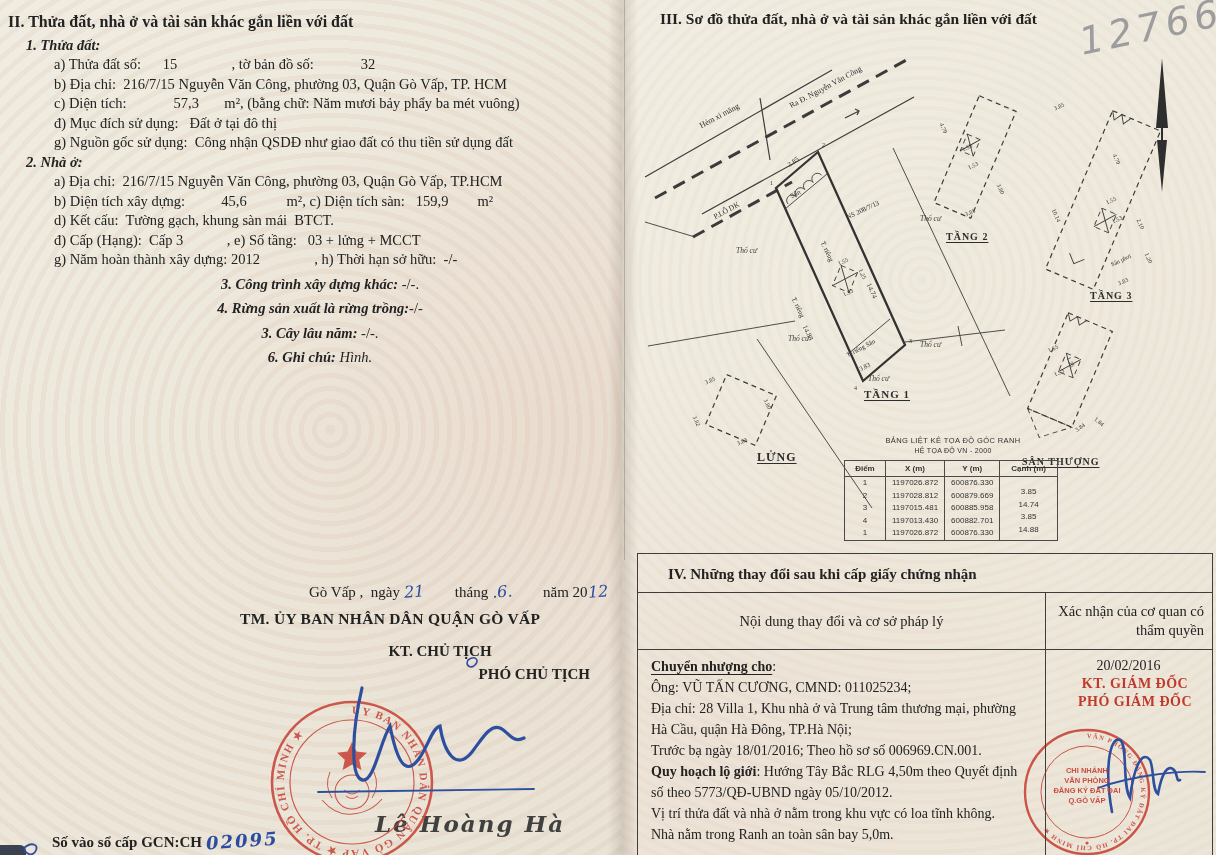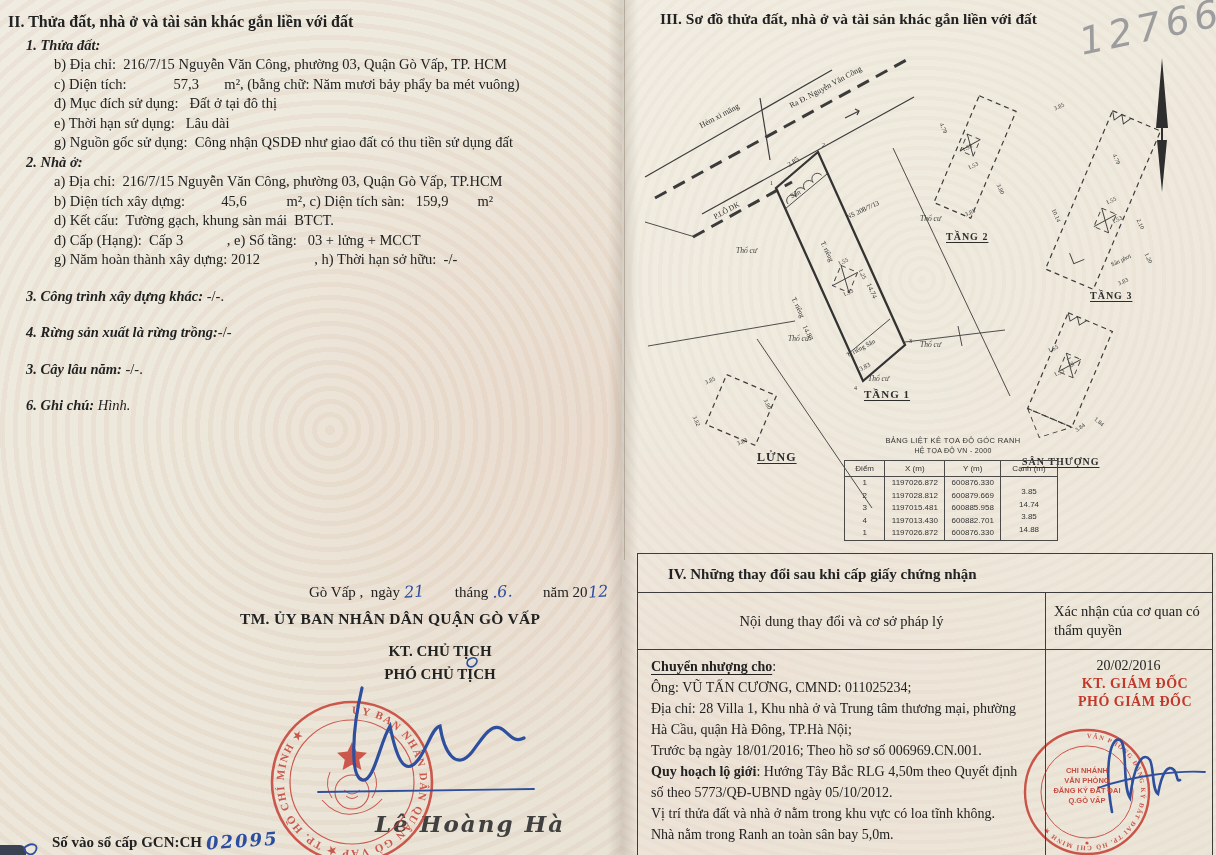--- a/index.html
+++ b/index.html
@@ -24,61 +24,61 @@
   .abs{position:absolute;}
   .i{font-style:italic;}
   .u{text-decoration:underline;text-underline-offset:3px;}
   .pre{white-space:pre-wrap;margin-left:27px;}
 
   
   .sec2{position:absolute;left:8px;top:12px;width:606px;font-size:14.5px;line-height:19.5px;}
   .sec2-title{font-weight:bold;font-size:16px;margin-bottom:4px;}
   .item-label{font-weight:bold;font-style:italic;margin-left:18px;}
   .fline{margin-left:46px;white-space:pre-wrap;}
-  .item-sm{margin-top:17px;}
+  .item-sm{margin-top:5px;text-align:center;}
   .item-sm .val{font-style:normal;}
 
   .dateline{position:absolute;left:270px;top:582px;width:350px;text-align:center;font-size:15px;}
   .hw{font-family:"DejaVu Serif",serif;font-style:italic;color:#2b4da1;display:inline-block;transform:rotate(-4deg);font-size:16px;}
   .authority{position:absolute;left:240px;top:610px;width:400px;font-weight:bold;font-size:15.5px;letter-spacing:.3px;}
   .kt-line{position:absolute;left:290px;top:643px;width:300px;text-align:center;font-weight:bold;font-size:15px;font-family:Liberation Serif, serif;}
-  .deputy-line{position:absolute;left:290px;top:666px;width:300px;text-align:center;font-weight:bold;font-size:15px;}
+  .deputy-line{position:absolute;left:290px;top:666px;width:300px;text-align:right;font-weight:bold;font-size:15px;}
   .red-script{font-family:"DejaVu Serif",serif;font-style:italic;font-weight:bold;color:#404040;}
   .signer-left{position:absolute;left:340px;top:810px;width:260px;text-align:center;font-size:23px;letter-spacing:2px;}
   .bookno{position:absolute;left:52px;top:830px;font-size:15px;font-weight:bold;}
   .bookno .hw{font-size:18px;letter-spacing:2px;}
 
   
   .sec3-title{position:absolute;left:660px;top:10px;width:540px;font-weight:bold;font-size:15.5px;}
   .pencil{position:absolute;left:1078px;top:2px;font-family:"DejaVu Sans",sans-serif;font-style:italic;
     font-size:38px;color:#8f9094;transform:rotate(-12deg);letter-spacing:5px;opacity:.85;}
 
   .ann{position:absolute;font-family:"Liberation Serif",serif;color:#2d2d2d;transform-origin:left top;white-space:nowrap;}
   .ann.flr{font-weight:bold;text-decoration:underline;text-underline-offset:2px;letter-spacing:1px;}
   .ann.ita{font-style:italic;color:#3c3c3c;}
   .ann.dim{color:#333;}
 
   
   .coord-wrap{position:absolute;left:840px;top:436px;width:226px;font-family:"Liberation Sans",sans-serif;color:#333;}
   .coord-t1{text-align:center;font-size:7.5px;letter-spacing:.4px;}
   .coord-t2{text-align:center;font-size:7px;letter-spacing:.3px;margin-top:2px;}
   table.coord{border-collapse:collapse;margin-top:6px;width:214px;margin-left:4px;border:1.4px solid #4a4a4a;font-size:8px;}
-  table.coord th{border-bottom:1.2px solid #4a4a4a;padding:3px 8px;font-weight:normal;}
+  table.coord th{border-bottom:1.2px solid #4a4a4a;padding:3px 8px;font-weight:bold;}
   table.coord th,table.coord td{border-left:1px solid #4a4a4a;text-align:center;}
   table.coord th:first-child,table.coord td:first-child{border-left:none;}
   table.coord td{padding:0 3px;line-height:12.5px;}
   td.edge-cell div{line-height:12.5px;}
   td.edge-cell div:first-child{margin-top:6px;}
 
   
   .sec4{position:absolute;left:637px;top:553px;width:574px;height:302px;border:1.6px solid #3d3d3d;border-bottom:none;}
   .sec4-title{height:38px;line-height:40px;padding-left:30px;font-weight:bold;font-size:15px;border-bottom:1.4px solid #3d3d3d;}
   .sec4-heads{display:flex;height:56px;border-bottom:1.4px solid #3d3d3d;}
   .sec4-h1{width:407px;display:flex;align-items:center;justify-content:center;font-size:14.5px;border-right:1.4px solid #3d3d3d;}
-  .sec4-h2{flex:1;display:flex;align-items:center;justify-content:center;text-align:left;font-size:14.5px;line-height:19px;padding:0 8px;}
+  .sec4-h2{flex:1;display:flex;align-items:center;justify-content:center;text-align:right;font-size:14.5px;line-height:19px;padding:0 8px;}
   .sec4-body{position:relative;height:206px;}
   .sec4-vline{position:absolute;left:407px;top:0;width:0;height:206px;border-right:1.4px solid #3d3d3d;}
   .sec4-content{position:absolute;left:13px;top:6px;width:385px;font-size:14px;line-height:21px;color:#222;}
   .s4line .bold{font-weight:bold;}
   .sec4-date{position:absolute;left:407px;top:8px;width:167px;text-align:center;font-size:14px;color:#222;}
   .sec4-kt{position:absolute;left:407px;top:26px;width:180px;text-align:center;font-weight:bold;color:#c0392b;font-size:14px;letter-spacing:.5px;}
   .sec4-deputy{position:absolute;left:407px;top:44px;width:180px;text-align:center;font-weight:bold;color:#c0392b;font-size:14px;letter-spacing:.5px;}
 
   svg{position:absolute;left:0;top:0;}
   .ln{stroke:#3b3b3b;fill:none;stroke-width:1.2;}
@@ -97,24 +97,24 @@
   <div class="right-page"></div>
   <div class="fold"></div>
   <div class="fold-line"></div>
   <div class="corner-dark"></div>
 
   <div class="sec2">
     <div class="sec2-title">II. Thửa đất, nhà ở và tài sản khác gắn liền với đất</div>
     <div id="sec2-items">
         <div>
           <div class="item-label">1. Thửa đất:</div>
+          <div class="fline">a) Thửa đất số:      15               , tờ bản đồ số:             32</div>
           <div class="fline">b) Địa chỉ:  216/7/15 Nguyễn Văn Công, phường 03, Quận Gò Vấp, TP. HCM</div>
           <div class="fline">c) Diện tích:             57,3       m², (bằng chữ: Năm mươi bảy phẩy ba mét vuông)</div>
           <div class="fline">đ) Mục đích sử dụng:   Đất ở tại đô thị</div>
-          <div class="fline">e) Thời hạn sử dụng:   Lâu dài</div>
           <div class="fline">g) Nguồn gốc sử dụng:  Công nhận QSDĐ như giao đất có thu tiền sử dụng đất</div>
         </div>
         <div>
           <div class="item-label">2. Nhà ở:</div>
           <div class="fline">a) Địa chỉ:  216/7/15 Nguyễn Văn Công, phường 03, Quận Gò Vấp, TP.HCM</div>
           <div class="fline">b) Diện tích xây dựng:          45,6           m², c) Diện tích sàn:   159,9        m²</div>
           <div class="fline">d) Kết cấu:  Tường gạch, khung sàn mái  BTCT.</div>
           <div class="fline">đ) Cấp (Hạng):  Cấp 3            , e) Số tầng:   03 + lửng + MCCT</div>
           <div class="fline">g) Năm hoàn thành xây dựng: 2012               , h) Thời hạn sở hữu:  -/-</div>
         </div>

